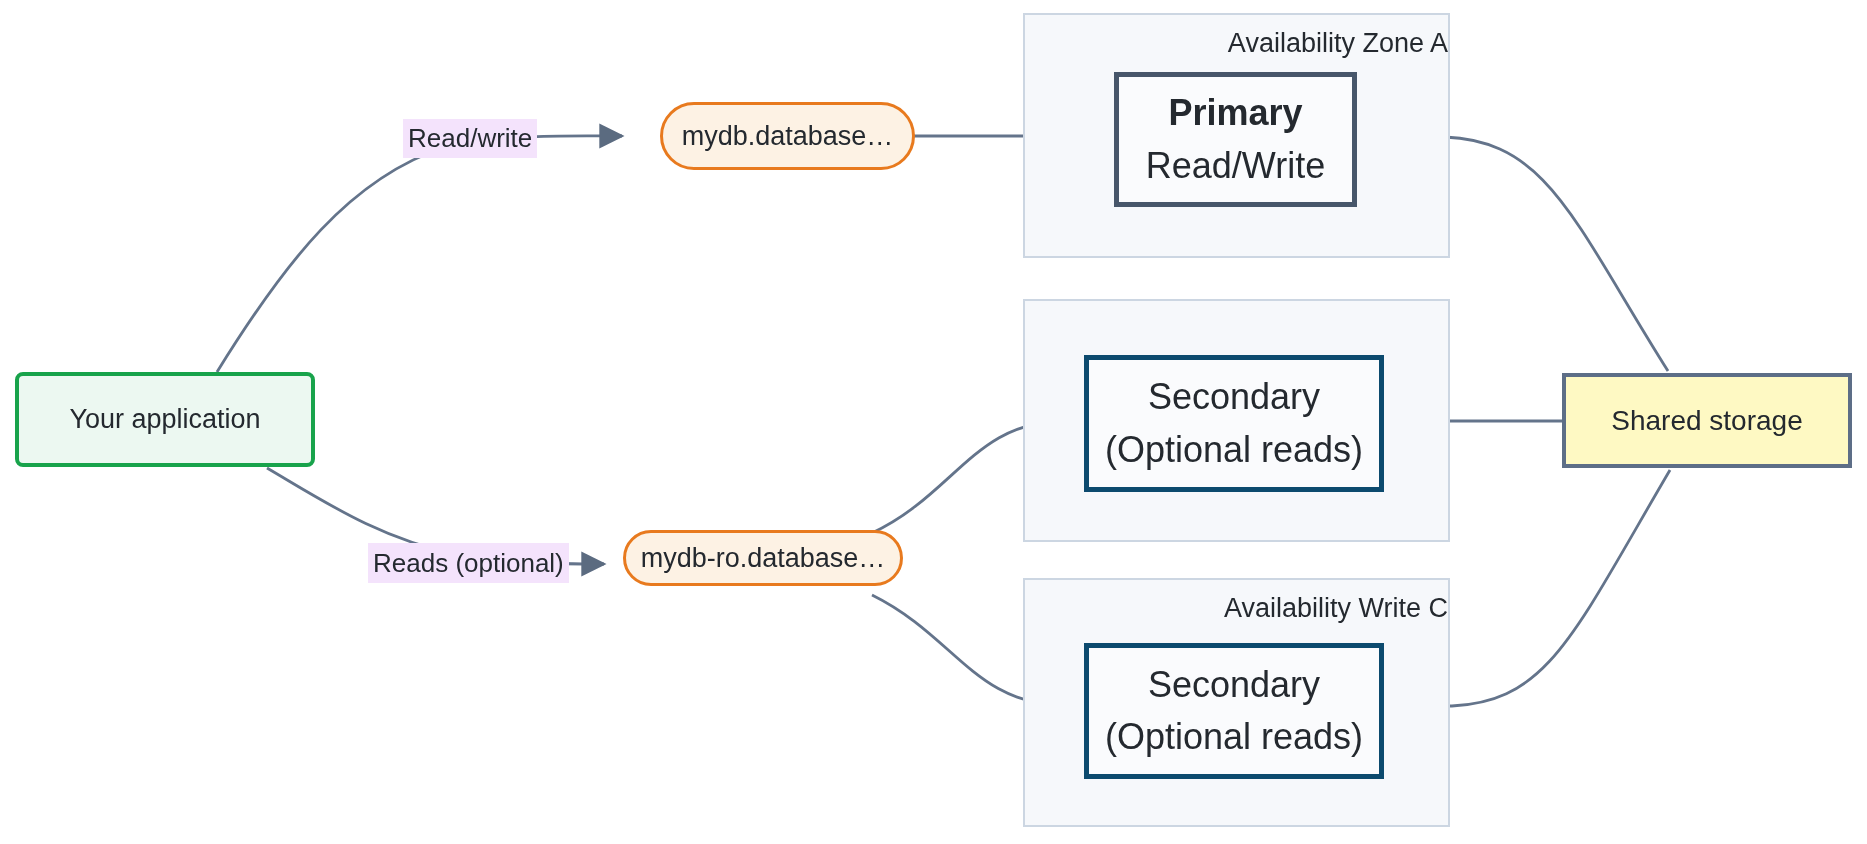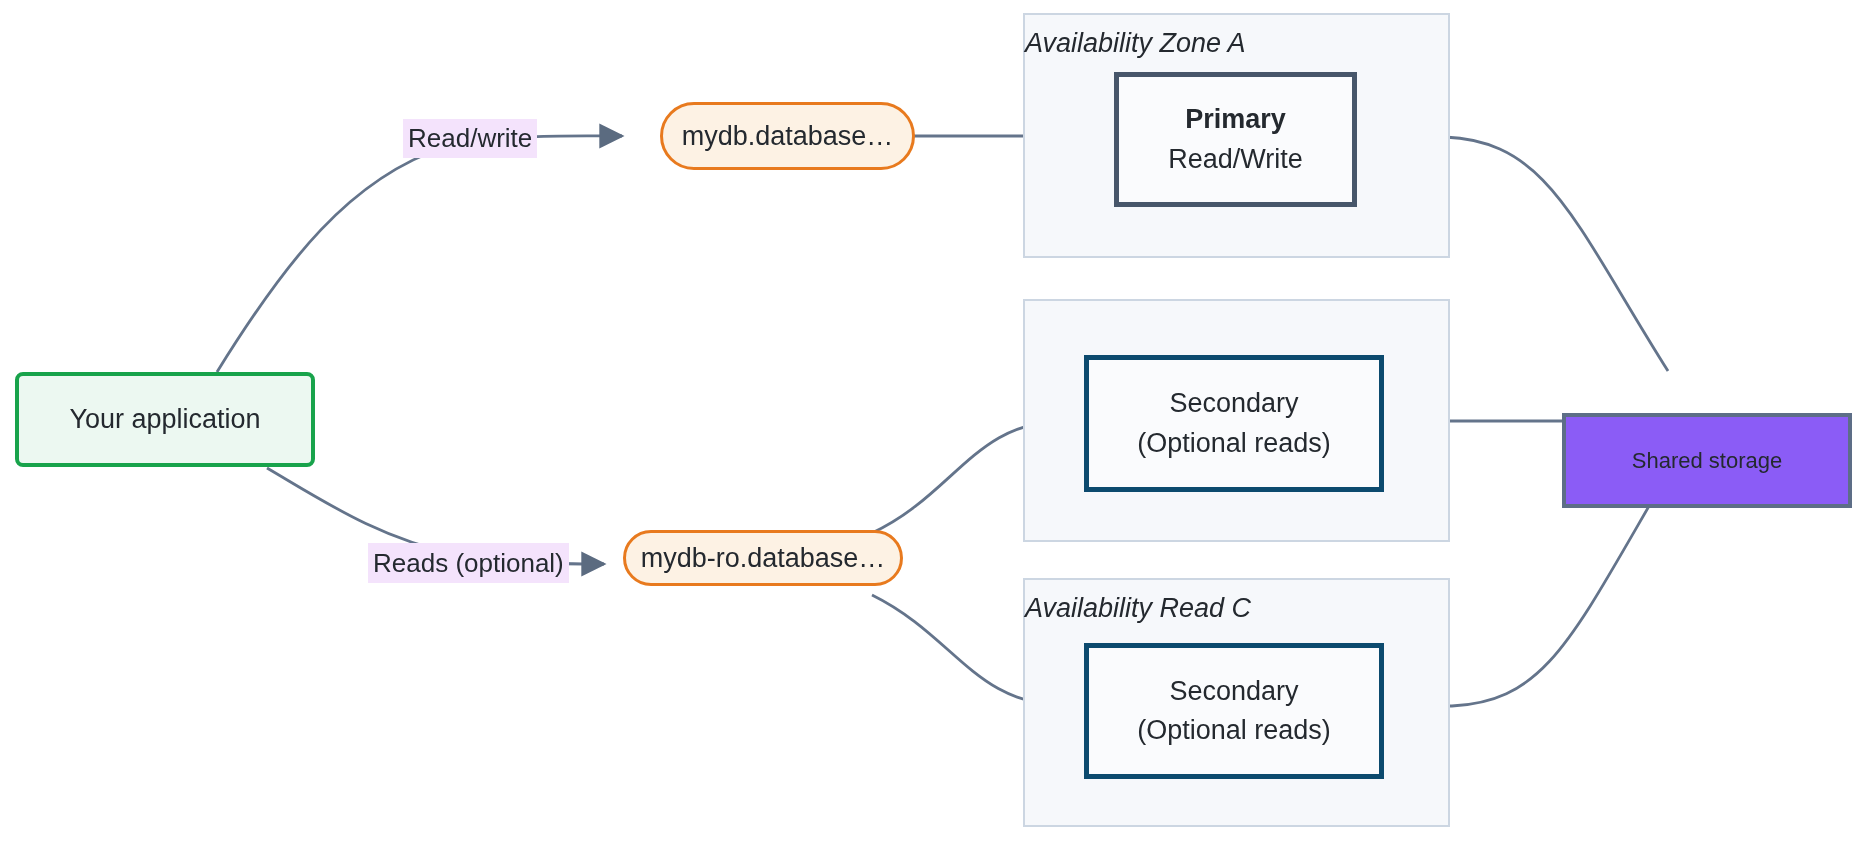--- a/index.html
+++ b/index.html
@@ -14,34 +14,34 @@
   #edges{position:absolute;left:0;top:0;width:1867px;height:844px;}
   .abs{position:absolute;box-sizing:border-box;}
   .center{display:flex;align-items:center;justify-content:center;text-align:center;}
 
   .zone{
     background:#f6f8fb;
     border:2px solid #ccd6e2;
   }
   .zone-title{
     position:absolute;left:0;top:13px;width:100%;
-    text-align:left;font-size:27px;color:#24292f;font-style:italic;
+    text-align:right;font-size:27px;color:#24292f;
   }
   .node{
     background:#fafbfd;
-    font-size:27px;line-height:1.45;
+    font-size:36px;line-height:1.45;
   }
   .node .bold{font-weight:bold;}
   .primary-node{border:5px solid #47566a;}
   .secondary-node{border:5px solid #0c4a6e;}
   .app-node{
     background:#ecf8f1;border:4px solid #18a34b;font-size:27px;
   }
   .storage-node{
-    background:#8b5cf6;border:4px solid #5d6e87;font-size:22px;margin-top:40px;
+    background:#fef9c3;border:4px solid #5d6e87;font-size:28px;
   }
   .pill{
     background:#fdf2e4;border:3px solid #e87a1e;border-radius:36px;
     font-size:27px;
   }
   .edge-label{
     background:#f4e3fc;
     font-size:26px;line-height:39px;
     padding:0 5px;white-space:nowrap;
     text-align:center;
@@ -83,21 +83,21 @@
   <div class="abs zone" style="left:1023px;top:299px;width:427px;height:243px;">
     <div class="abs node secondary-node center" style="left:59px;top:54px;width:300px;height:137px;">
       <div>
         <div>Secondary</div>
         <div>(Optional reads)</div>
       </div>
     </div>
   </div>
 
   <div class="abs zone" style="left:1023px;top:578px;width:427px;height:249px;">
-    <div class="zone-title">Availability Read C</div>
+    <div class="zone-title">Availability Write C</div>
     <div class="abs node secondary-node center" style="left:59px;top:63px;width:300px;height:136px;">
       <div>
         <div>Secondary</div>
         <div>(Optional reads)</div>
       </div>
     </div>
   </div>
 
   <div class="abs app-node center" style="left:15px;top:372px;width:300px;height:95px;border-radius:8px;">
     <span>Your application</span>

